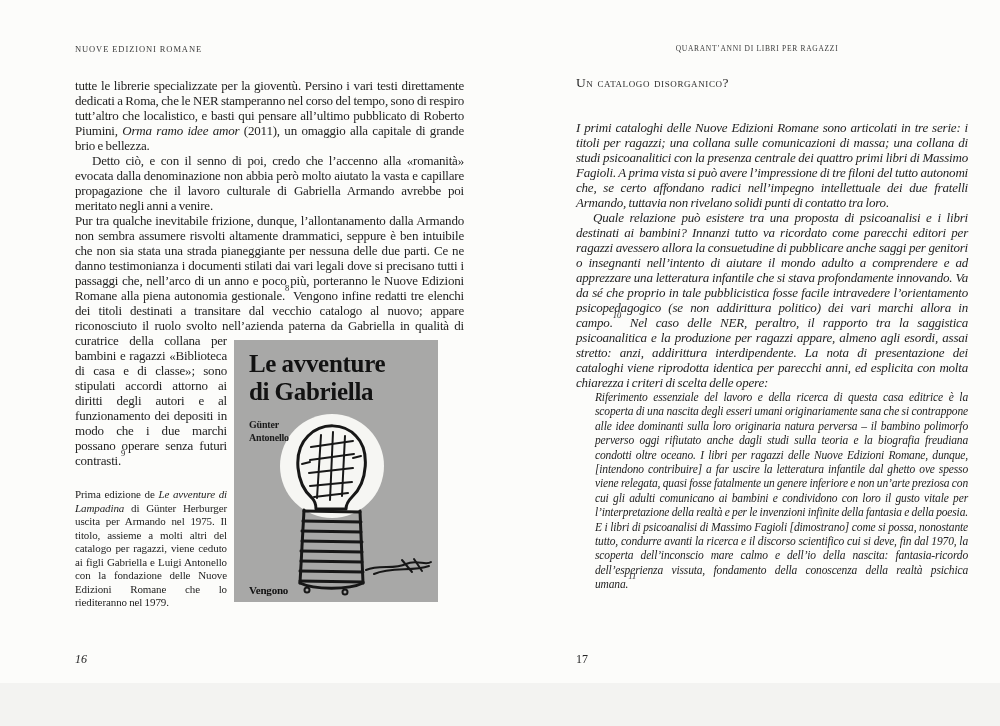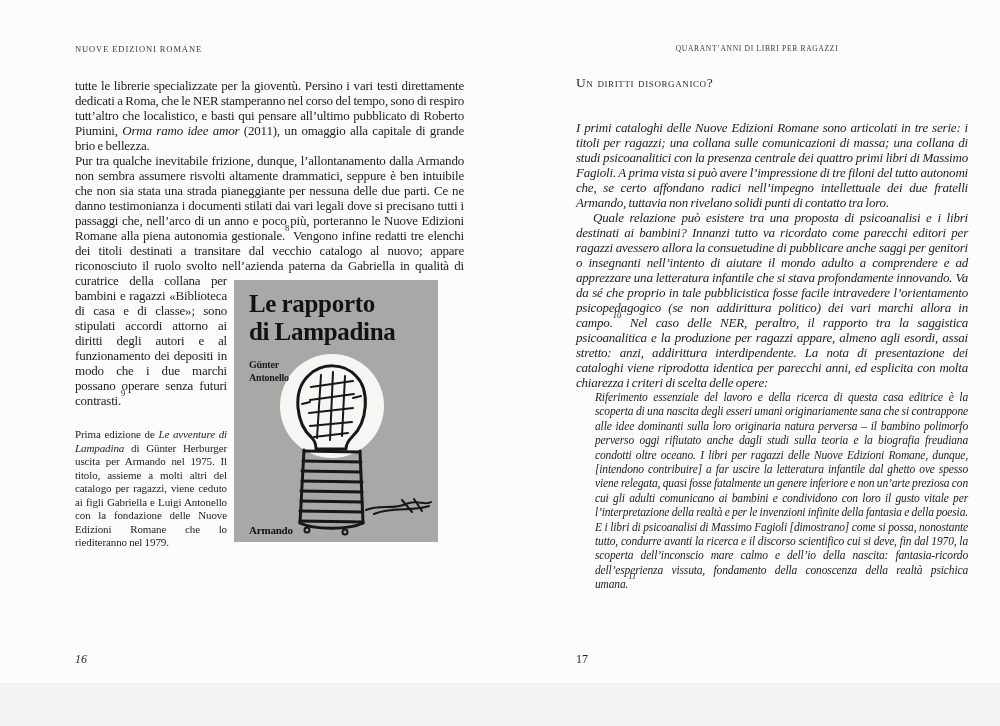--- a/index.html
+++ b/index.html
@@ -77,20 +77,21 @@
 </head>
 <body>
 
 <div class="spread">
 
   <section class="page page-left">
     <header class="running-head rh-left">NUOVE EDIZIONI ROMANE</header>
 
     <div class="body-text">
       <p class="para">tutte le librerie specializzate per la gioventù. Persino i vari testi direttamente dedicati a Roma, che le NER stamperanno nel corso del tempo, sono di respiro tutt’altro che localistico, e basti qui pensare all’ultimo pubblicato di Roberto Piumini, <span class="it">Orma ramo idee amor</span> (2011), un omaggio alla capitale di grande brio e bellezza.</p>
+      <p class="para indent">Detto ciò, e con il senno di poi, credo che l’accenno alla «romanità» evocata dalla denominazione non abbia però molto aiutato la vasta e capillare propagazione che il lavoro culturale di Gabriella Armando avrebbe poi meritato negli anni a venire.</p>
       <p class="para p3">
         <span class="float-spacer"></span>
         <span class="cover-slot">
           <span class="cover" style="background-color: rgb(168, 168, 167);">
             <svg class="bulb-svg" width="204" height="262" viewBox="0 0 204 262">
               <circle cx="98" cy="126" r="52" fill="#f6f6f3"></circle>
               <g fill="none" stroke="#171717" stroke-linecap="round" stroke-linejoin="round">
 
                 <path stroke-width="3" d="M78,158 C62,144 58,112 74,96 C88,82 110,83 122,96 C136,110 134,142 118,157 C114,161 112,165 112,169 L82,169 C82,165 81,161 78,158 Z"></path>
 
@@ -126,40 +127,40 @@
 
                 <g stroke-width="2">
                   <path d="M132,230 C145,224 160,230 172,224 C182,219 192,226 197,222"></path>
                   <path d="M140,234 C158,226 178,232 195,226"></path>
                   <path d="M168,220 L178,232"></path>
                   <path d="M180,219 L188,231"></path>
                 </g>
               </g>
             </svg>
             <span class="cover-title">
-              <span class="ct-line">Le rapporto</span>
-              <span class="ct-line">di Lampadina</span>
+              <span class="ct-line">Le avventure</span>
+              <span class="ct-line">di Gabriella</span>
             </span>
             <span class="cover-author">
               <span class="ca-line">Günter</span>
               <span class="ca-line">Antonello</span>
             </span>
-            <span class="cover-publisher">Armando</span>
+            <span class="cover-publisher">Vengono</span>
           </span>
         </span>
         <span>Pur tra qualche inevitabile frizione, dunque, l’allontanamento dalla Armando non sembra assumere risvolti altamente drammatici, seppure è ben intuibile che non sia stata una strada pianeggiante per nessuna delle due parti. Ce ne danno testimonianza i documenti stilati dai vari legali dove si precisano tutti i passaggi che, nell’arco di un anno e poco più, porteranno le Nuove Edizioni Romane alla piena autonomia gestionale.<sup>8</sup> Vengono infine redatti tre elenchi dei titoli destinati a transitare dal vecchio catalogo al nuovo; appare riconosciuto il ruolo svolto nell’azienda paterna da Gabriella in qualità di curatrice della collana per bambini e ragazzi «Biblioteca di casa e di classe»; sono stipulati accordi attorno ai diritti degli autori e al funzionamento dei depositi in modo che i due marchi possano operare senza futuri contrasti.<sup>9</sup></span>
       </p>
       <div class="caption">Prima edizione de <span class="it">Le avventure di Lampadina</span> di Günter Herburger uscita per Armando nel 1975. Il titolo, assieme a molti altri del catalogo per ragazzi, viene ceduto ai figli Gabriella e Luigi Antonello con la fondazione delle Nuove Edizioni Romane che lo riediteranno nel 1979.</div>
     </div>
   </section>
 
   <section class="page page-right">
     <header class="running-head rh-right">QUARANT’ANNI DI LIBRI PER RAGAZZI</header>
 
-    <h2 class="section-heading">Un diritti disorganico?</h2>
+    <h2 class="section-heading">Un catalogo disorganico?</h2>
 
     <div class="rp-body">
       <p class="para">I primi cataloghi delle Nuove Edizioni Romane sono articolati in tre serie: i titoli per ragazzi; una collana sulle comunicazioni di massa; una collana di studi psicoanalitici con la presenza centrale dei quattro primi libri di Massimo Fagioli. A prima vista si può avere l’impressione di tre filoni del tutto autonomi che, se certo affondano radici nell’impegno intellettuale dei due fratelli Armando, tuttavia non rivelano solidi punti di contatto tra loro.</p>
       <p class="para indent">Quale relazione può esistere tra una proposta di psicoanalisi e i libri destinati ai bambini? Innanzi tutto va ricordato come parecchi editori per ragazzi avessero allora la consuetudine di pubblicare anche saggi per genitori o insegnanti nell’intento di aiutare il mondo adulto a comprendere e ad apprezzare una letteratura infantile che si stava profondamente innovando. Va da sé che proprio in tale pubblicistica fosse facile intravedere l’orientamento psicopedagogico (se non addirittura politico) dei vari marchi allora in campo.<sup>10</sup> Nel caso delle NER, peraltro, il rapporto tra la saggistica psicoanalitica e la produzione per ragazzi appare, almeno agli esordi, assai stretto: anzi, addirittura interdipendente. La nota di presentazione dei cataloghi viene riprodotta identica per parecchi anni, ed esplicita con molta chiarezza i criteri di scelta delle opere:</p>
       <blockquote class="quote">Riferimento essenziale del lavoro e della ricerca di questa casa editrice è la scoperta di una nascita degli esseri umani originariamente sana che si contrappone alle idee dominanti sulla loro originaria natura perversa – il bambino polimorfo perverso oggi rifiutato anche dagli studi sulla teoria e la biografia freudiana condotti oltre oceano. I libri per ragazzi delle Nuove Edizioni Romane, dunque, [intendono contribuire] a far uscire la letteratura infantile dal ghetto ove spesso viene relegata, quasi fosse fatalmente un genere inferiore e non un’arte preziosa con cui gli adulti comunicano ai bambini e condividono con loro il gusto vitale per l’interpretazione della realtà e per le invenzioni infinite della fantasia e della poesia. E i libri di psicoanalisi di Massimo Fagioli [dimostrano] come si possa, nonostante tutto, condurre avanti la ricerca e il discorso scientifico cui si deve, fin dal 1970, la scoperta dell’inconscio mare calmo e dell’io della nascita: fantasia-ricordo dell’esperienza vissuta, fondamento della conoscenza della realtà psichica umana.<sup>11</sup></blockquote>
     </div>
   </section>
 
   <div class="folio folio-left">16</div>
   <div class="folio folio-right">17</div>

